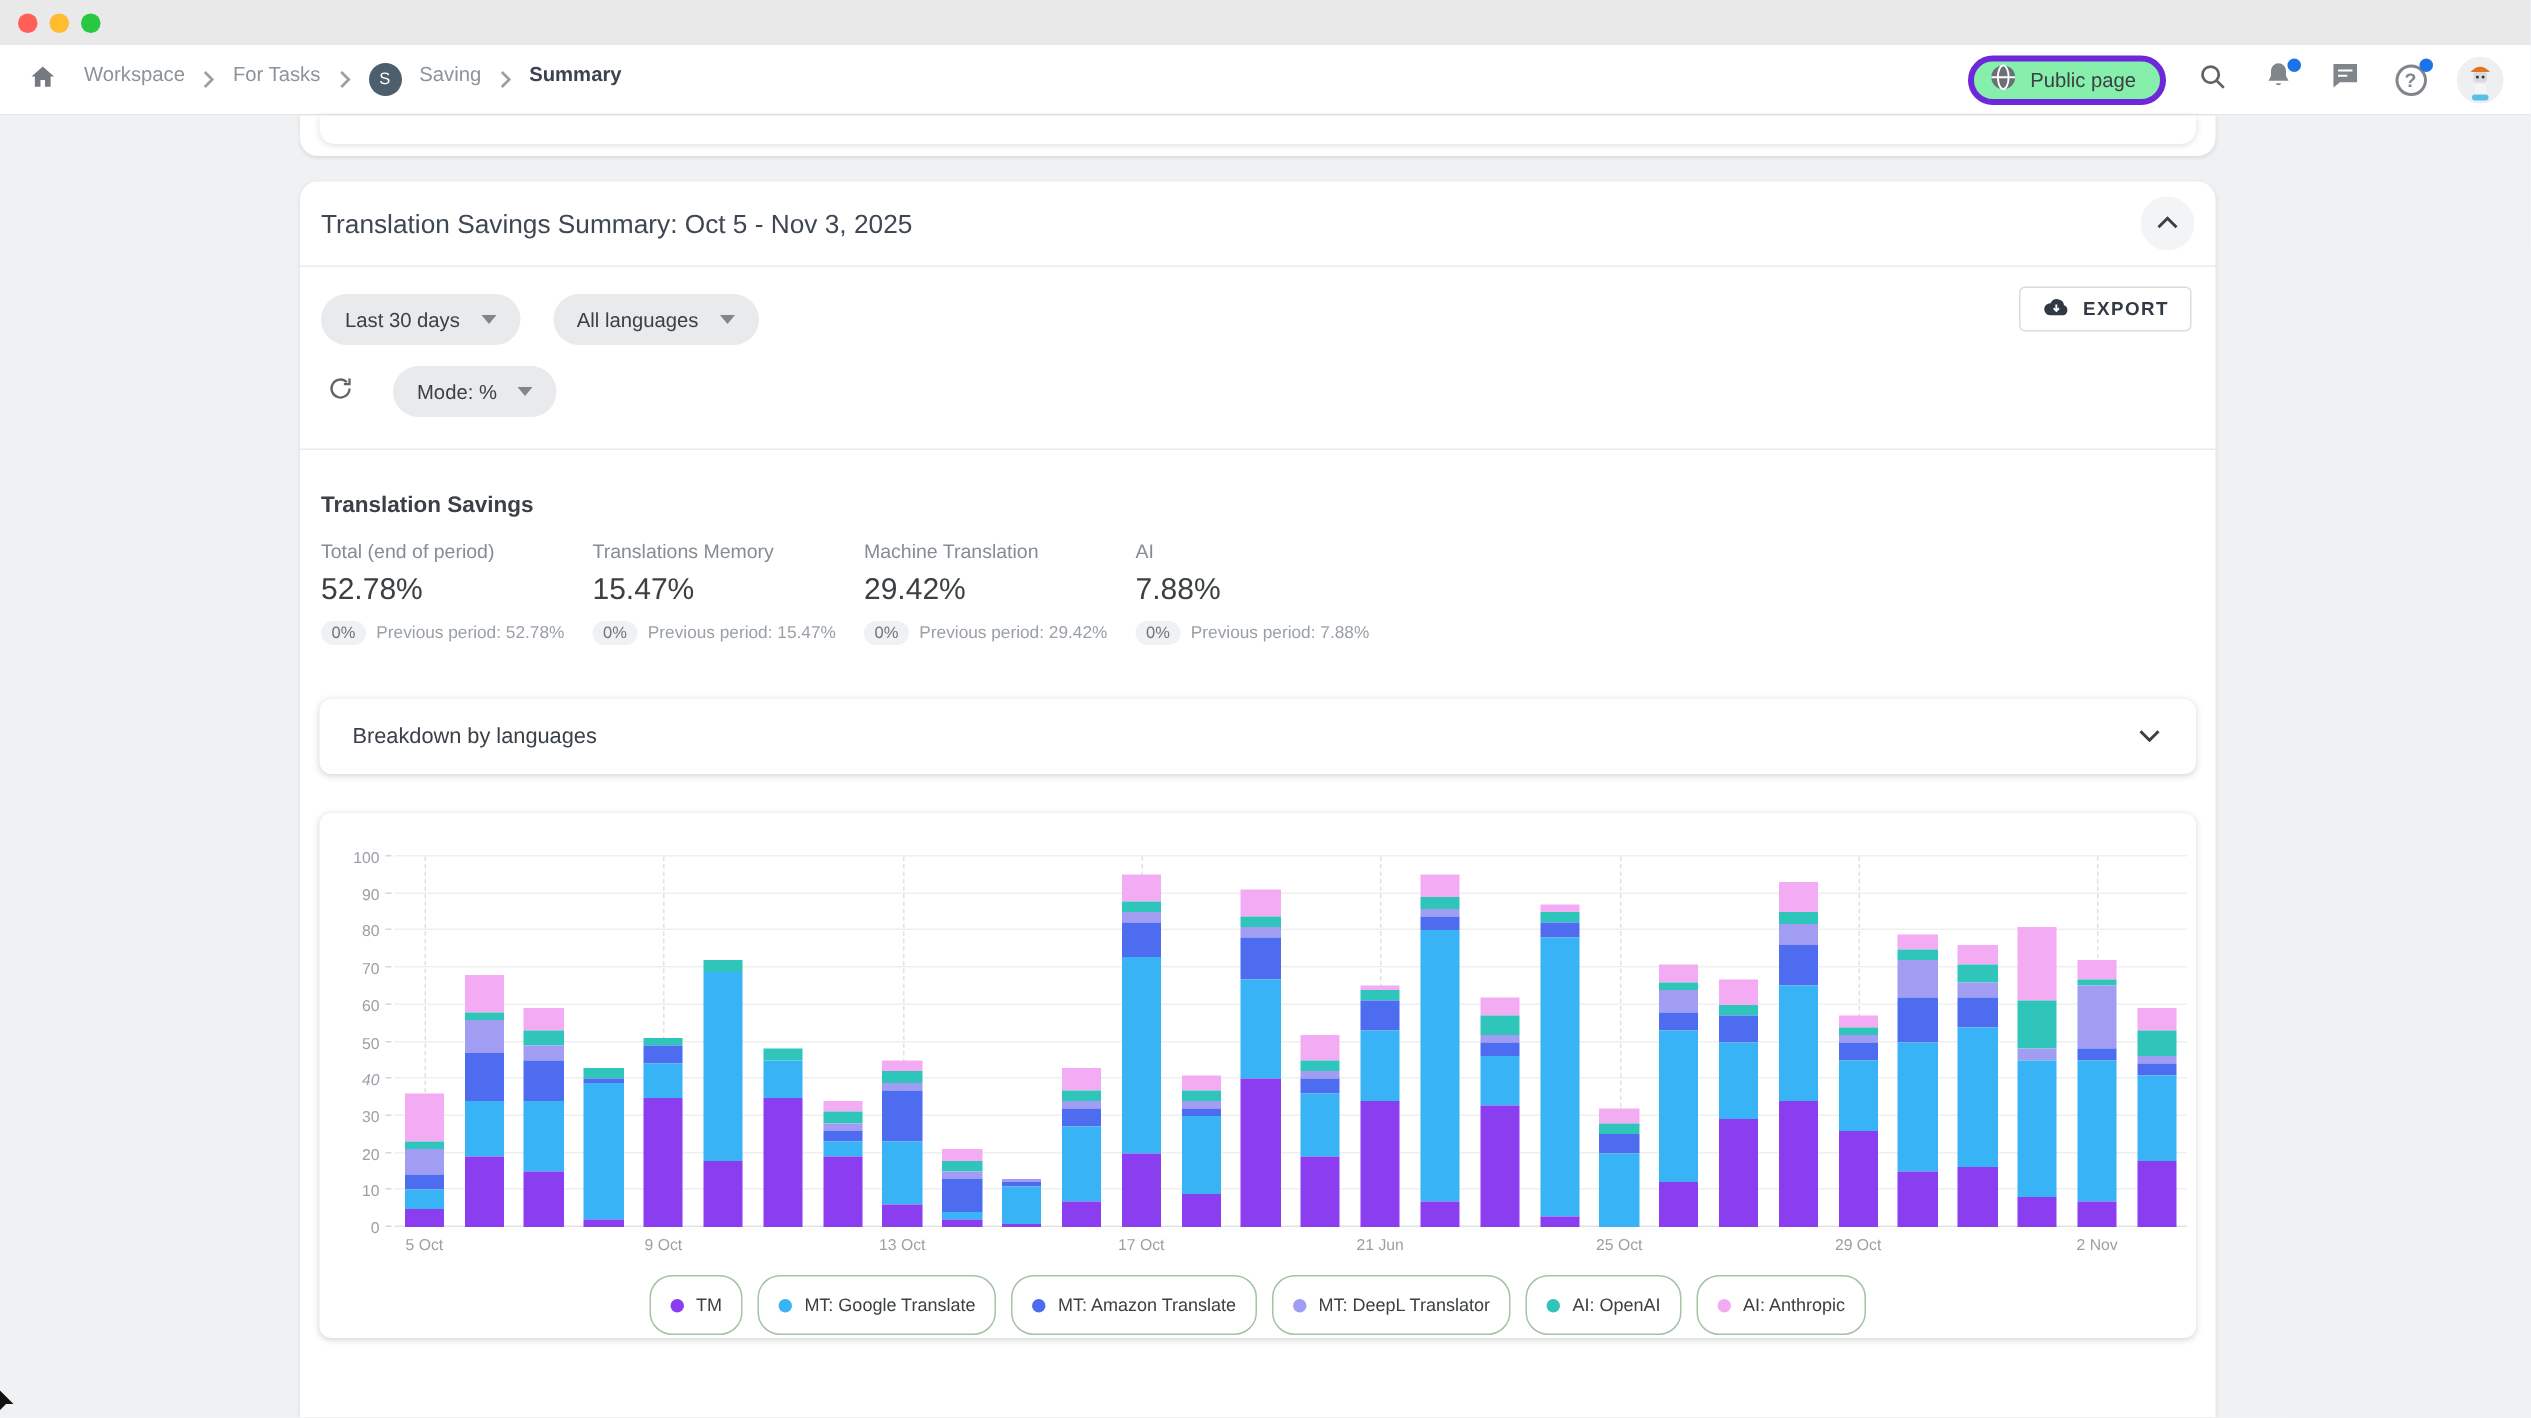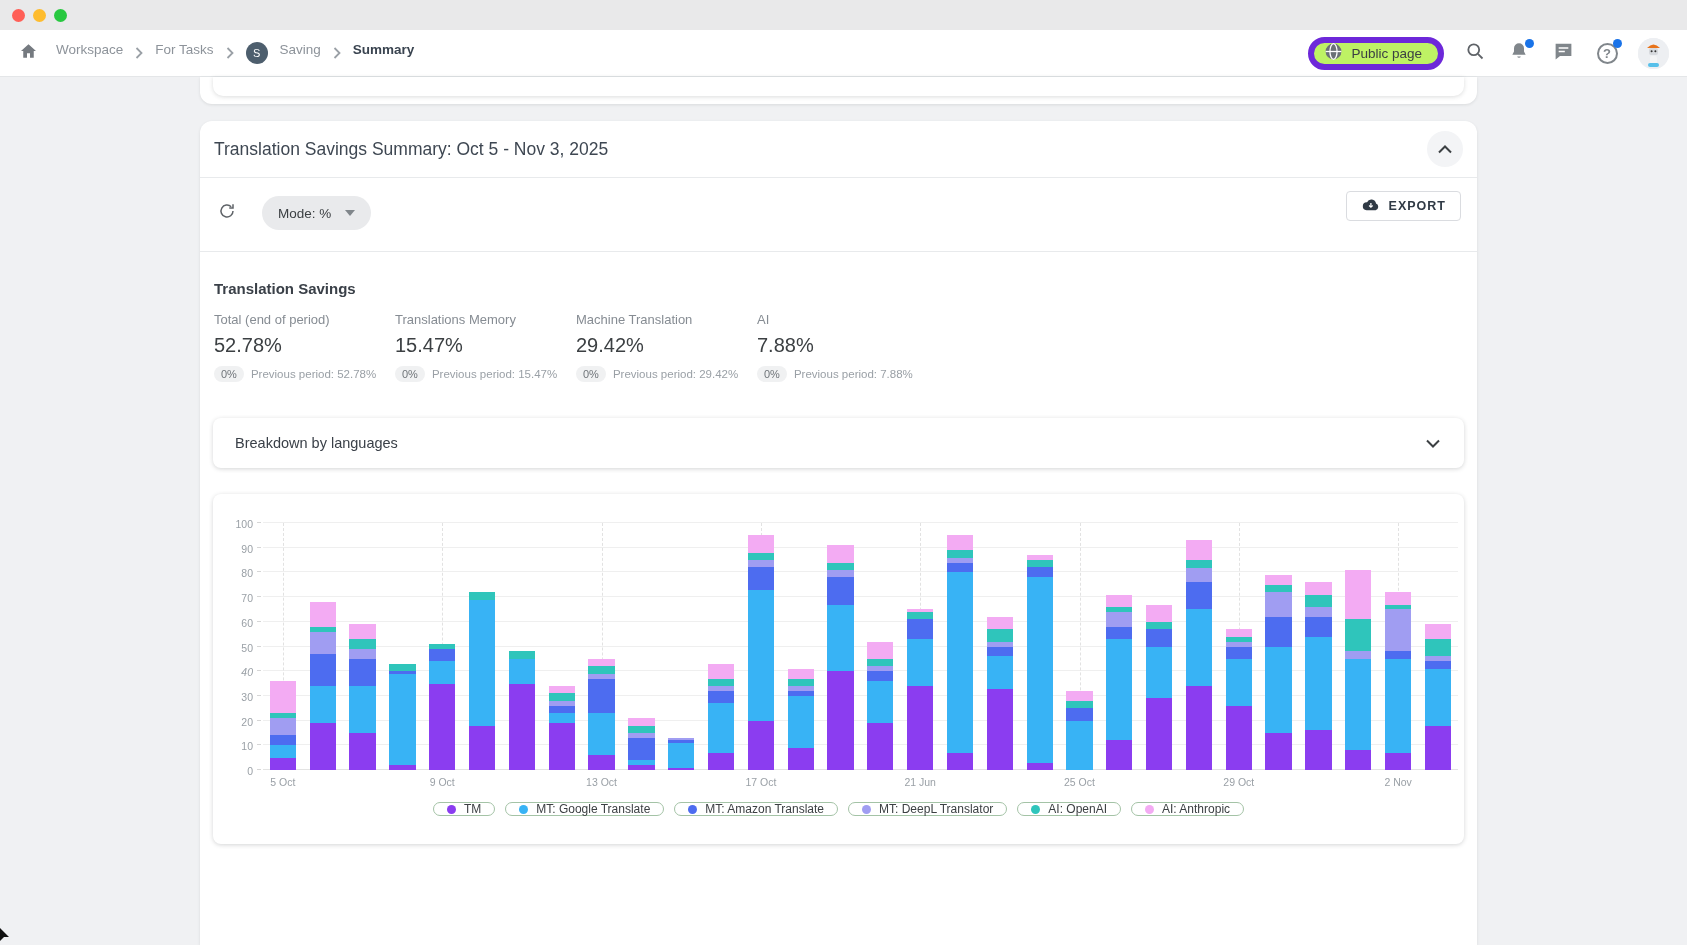--- a/index.html
+++ b/index.html
@@ -17,22 +17,22 @@
   .appbar { position:absolute; left:0; top:30px; width:1687px; height:47px; background:#ffffff;
     border-bottom:1px solid #e4e6e8; display:flex; align-items:center; }
   .home-btn { margin-left:14px; width:28px; height:28px; display:flex; align-items:center; justify-content:center; cursor:pointer; }
   .crumbs { display:flex; margin-left:8px; gap:6px; }
   .crumb { font-size:13.5px; color:#8d939a; cursor:pointer; padding:0 6px; }
   .crumb.active { color:#3a4450; font-weight:bold; }
   .crumb-sep { display:flex; align-items:center; color:#9aa0a6; }
   .s-badge { width:22px; height:22px; border-radius:50%; background:#4d5e6d; color:#fff;
     font-size:11px; display:flex; align-items:center; justify-content:center; margin-left:6px; }
   .appbar-right { margin-left:auto; display:flex; align-items:center; gap:18px; margin-right:18px; }
-  .public-btn { display:flex; align-items:center; gap:8px; border:6px solid #6d28d9; border-radius:17px;
-    height:33px; padding:0 16px 0 10px; font-size:13.5px; color:#3c4043; background:#bef264; cursor:pointer; }
+  .public-btn { display:flex; align-items:center; gap:8px; border:4px solid #6d28d9; border-radius:17px;
+    height:33px; padding:0 16px 0 10px; font-size:13.5px; color:#3c4043; background:#86efac; cursor:pointer; }
   .icon-btn { position:relative; width:26px; height:26px; display:flex; align-items:center; justify-content:center; cursor:pointer; }
   .blue-dot { position:absolute; top:-1px; right:-2px; width:9px; height:9px; border-radius:50%; background:#1a73e8; }
   .avatar { width:31px; height:31px; border-radius:50%; background:#eef1f4; overflow:hidden; cursor:pointer; }
 
   
   .page { position:absolute; left:0; top:77px; width:1687px; height:868px; background:#f0f1f3; }
   .card { background:#fff; box-shadow:0 1px 3px rgba(60,64,67,.12); }
   .prev-card { position:absolute; left:200px; top:0; width:1277px; height:27px;
     border-radius:0 0 12px 12px; }
   .prev-inner { position:absolute; left:13px; top:0; width:1251px; height:19px;
@@ -81,21 +81,21 @@
   .ylab { position:absolute; right:100%; margin-right:10px; font-size:10.5px; color:#9aa0a6; transform:translateY(-50%); white-space:nowrap; }
   .ytick { position:absolute; right:100%; margin-right:2px; width:4px; height:0; border-top:1px solid #d6d6d6; }
   .bars { position:absolute; left:0; right:0; top:0; bottom:0; display:flex; align-items:flex-end; }
   .slot { flex:1; height:100%; display:flex; align-items:flex-end; justify-content:center; }
   .bar { width:66%; height:100%; display:flex; flex-direction:column-reverse; }
   .seg { width:100%; }
   .xlabels { position:absolute; left:50px; right:6px; top:282px; height:16px; display:flex; }
   .xslot { flex:1; text-align:center; font-size:10.5px; color:#9aa0a6; white-space:nowrap; }
   .legend { position:absolute; left:0; right:0; top:308px; display:flex; justify-content:center; gap:10px; }
   .lg-pill { display:flex; align-items:center; gap:8px; border:1px solid #a4c3a6; border-radius:15px;
-    height:14px; padding:0 13px; font-size:12px; color:#3c4043; background:#fff; cursor:pointer; }
+    height:40px; padding:0 13px; font-size:12px; color:#3c4043; background:#fff; cursor:pointer; }
   .lg-dot { width:9px; height:9px; border-radius:50%; }
 
   .cursor { position:absolute; left:0; bottom:0; }
 </style>
 </head>
 <body>
 
 <div class="titlebar">
   <div class="traffic t-red"></div>
   <div class="traffic t-yel"></div>
@@ -203,20 +203,38 @@
         <span>
           <svg width="14" height="9" viewBox="0 0 14 9" fill="none" stroke="#3c4043" stroke-width="2">
               <path d="M1 7.5L7 1.5l6 6"></path>
             </svg>
         </span>
       </span>
     </div>
 
     <div class="filters">
       <div class="filter-row">
+        <span class="pill">
+          <span>Last 30 days</span>
+          <span class="arr">
+            <svg width="10" height="6" viewBox="0 0 10 6" fill="#80868b">
+                <path d="M0 0h10L5 6z"></path>
+              </svg>
+          </span>
+        </span>
+        <span class="pill">
+          <span>All languages</span>
+          <span class="arr">
+            <svg width="10" height="6" viewBox="0 0 10 6" fill="#80868b">
+                <path d="M0 0h10L5 6z"></path>
+              </svg>
+          </span>
+        </span>
+      </div>
+      <div class="filter-row">
         <span class="icon-btn">
           <span>
             <svg width="18" height="18" viewBox="0 0 24 24" fill="none" stroke="#5f6368" stroke-width="2">
                 <path d="M20 12a8 8 0 1 1-2.4-5.7"></path>
                 <path d="M20 3v5h-5" fill="none"></path>
               </svg>
           </span>
         </span>
         <span class="pill">
           <span>Mode: %</span>

